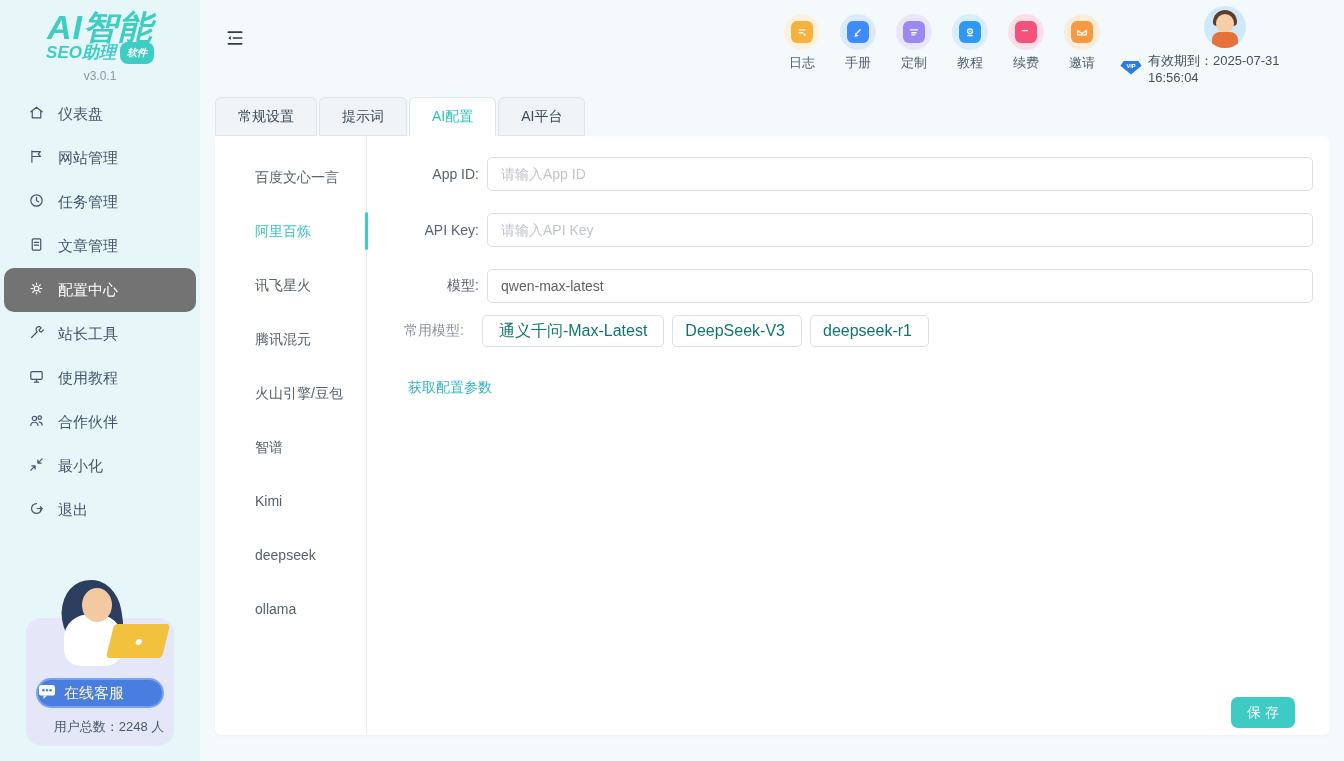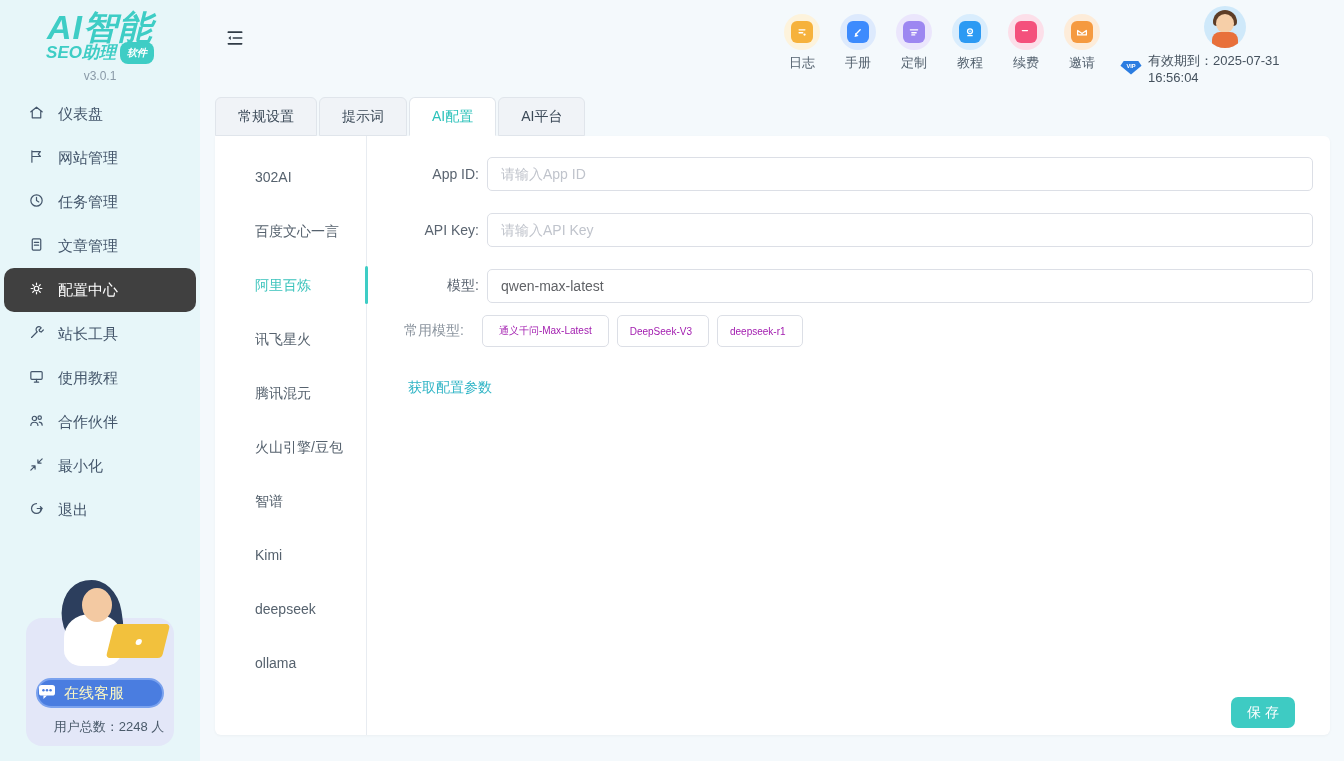--- a/index.html
+++ b/index.html
@@ -13,21 +13,21 @@
   .logo-l1 { font-size:34px; font-weight:bold; font-style:italic; color:#3ecdc5; letter-spacing:1px; line-height:30px; }
   .logo-l2 { font-size:17px; font-weight:bold; font-style:italic; color:#3ecdc5; line-height:20px; }
   .logo-badge { display:inline-block; background:#3ecdc5; color:#fff; font-size:10px; font-style:italic;
     border-radius:8px; padding:1px 7px; margin-left:4px; vertical-align:2px; }
   .version { font-size:12px; color:#8a9aa8; margin-top:5px; }
   .menu { padding-top:0; }
   .menu-item { height:44px; display:flex; align-items:center; padding-left:28px; gap:13px;
     font-size:15px; color:#44566b; cursor:pointer; }
   .menu-item svg { width:17px; height:17px; stroke:currentColor; fill:none;
     stroke-width:1.7; stroke-linecap:round; stroke-linejoin:round; flex:none; }
-  .menu-item.active { background:#404040; color:#fff; border-radius:10px; margin:0 4px; padding-left:24px; }
+  .menu-item.active { background:#737373; color:#fff; border-radius:10px; margin:0 4px; padding-left:24px; }
   .support-card { position:absolute; left:26px; bottom:15px; width:148px; height:128px;
     background:#e3e7f8; border-radius:16px; }
   .illus { position:absolute; left:8px; bottom:70px; width:132px; height:96px; }
   .illus .hair { position:absolute; left:28px; top:0; width:60px; height:74px; background:#2c3e5d;
     border-radius:50% 50% 40% 55%; transform:rotate(-8deg); }
   .illus .face { position:absolute; left:48px; top:8px; width:30px; height:34px; background:#f3c9a2; border-radius:50%; }
   .illus .body { position:absolute; left:30px; top:34px; width:58px; height:52px; background:#fff;
     border-radius:45% 45% 30% 30%; }
   .illus .laptop { position:absolute; right:0; top:44px; width:56px; height:34px; background:#f2c13d;
     border-radius:4px; transform:skewX(-14deg); }
@@ -88,21 +88,21 @@
   .form-col { flex:1; padding-top:21px; position:relative; }
   .form-row { display:flex; align-items:center; margin:0 17px 22px 0; }
   .form-label { width:112px; text-align:right; margin-right:8px; font-size:14px; color:#5a6470; flex:none; }
   .form-input { flex:1; height:34px; border:1px solid #dcdfe6; border-radius:5px; padding:0 13px;
     font-size:14px; color:#606266; outline:none; background:#fff;
     font-family:"Liberation Sans","DejaVu Sans",sans-serif; }
   .form-input::placeholder { color:#c0c4cc; }
   .row-models { display:flex; align-items:center; padding-left:37px; margin-top:-10px; }
   .models-label { font-size:14px; color:#8b949e; }
   .model-btn { margin-left:18px; height:32px; padding:0 16px; background:#fff; border:1px solid #dcdfe6;
-    border-radius:5px; font-size:10px; color:#a21caf; cursor:pointer;
+    border-radius:5px; font-size:16px; color:#0f766e; cursor:pointer;
     font-family:"Liberation Sans","DejaVu Sans",sans-serif; }
   .model-btn + .model-btn { margin-left:8px;padding-left:12px; }
   .config-link { display:inline-block; margin:32px 0 0 41px; font-size:14px; color:#31b5c6; cursor:pointer; }
   .save-btn { position:absolute; right:35px; bottom:7px; width:64px; height:31px; background:#3ecbc3;
     border:none; border-radius:7px; color:#fff; font-size:14px; letter-spacing:4px; text-indent:4px;
     cursor:pointer; font-family:"Liberation Sans","DejaVu Sans",sans-serif; }
 </style>
 </head>
 <body>
 
@@ -296,21 +296,20 @@
 
   <div class="tabs">
     <div class="tab">常规设置</div>
     <div class="tab">提示词</div>
     <div class="tab active">AI配置</div>
     <div class="tab">AI平台</div>
   </div>
 
   <section class="panel">
     <div class="providers">
-      <div class="prov">302AI</div>
       <div class="prov">百度文心一言</div>
       <div class="prov active">阿里百炼</div>
       <div class="prov">讯飞星火</div>
       <div class="prov">腾讯混元</div>
       <div class="prov">火山引擎/豆包</div>
       <div class="prov">智谱</div>
       <div class="prov">Kimi</div>
       <div class="prov">deepseek</div>
       <div class="prov">ollama</div>
     </div>

